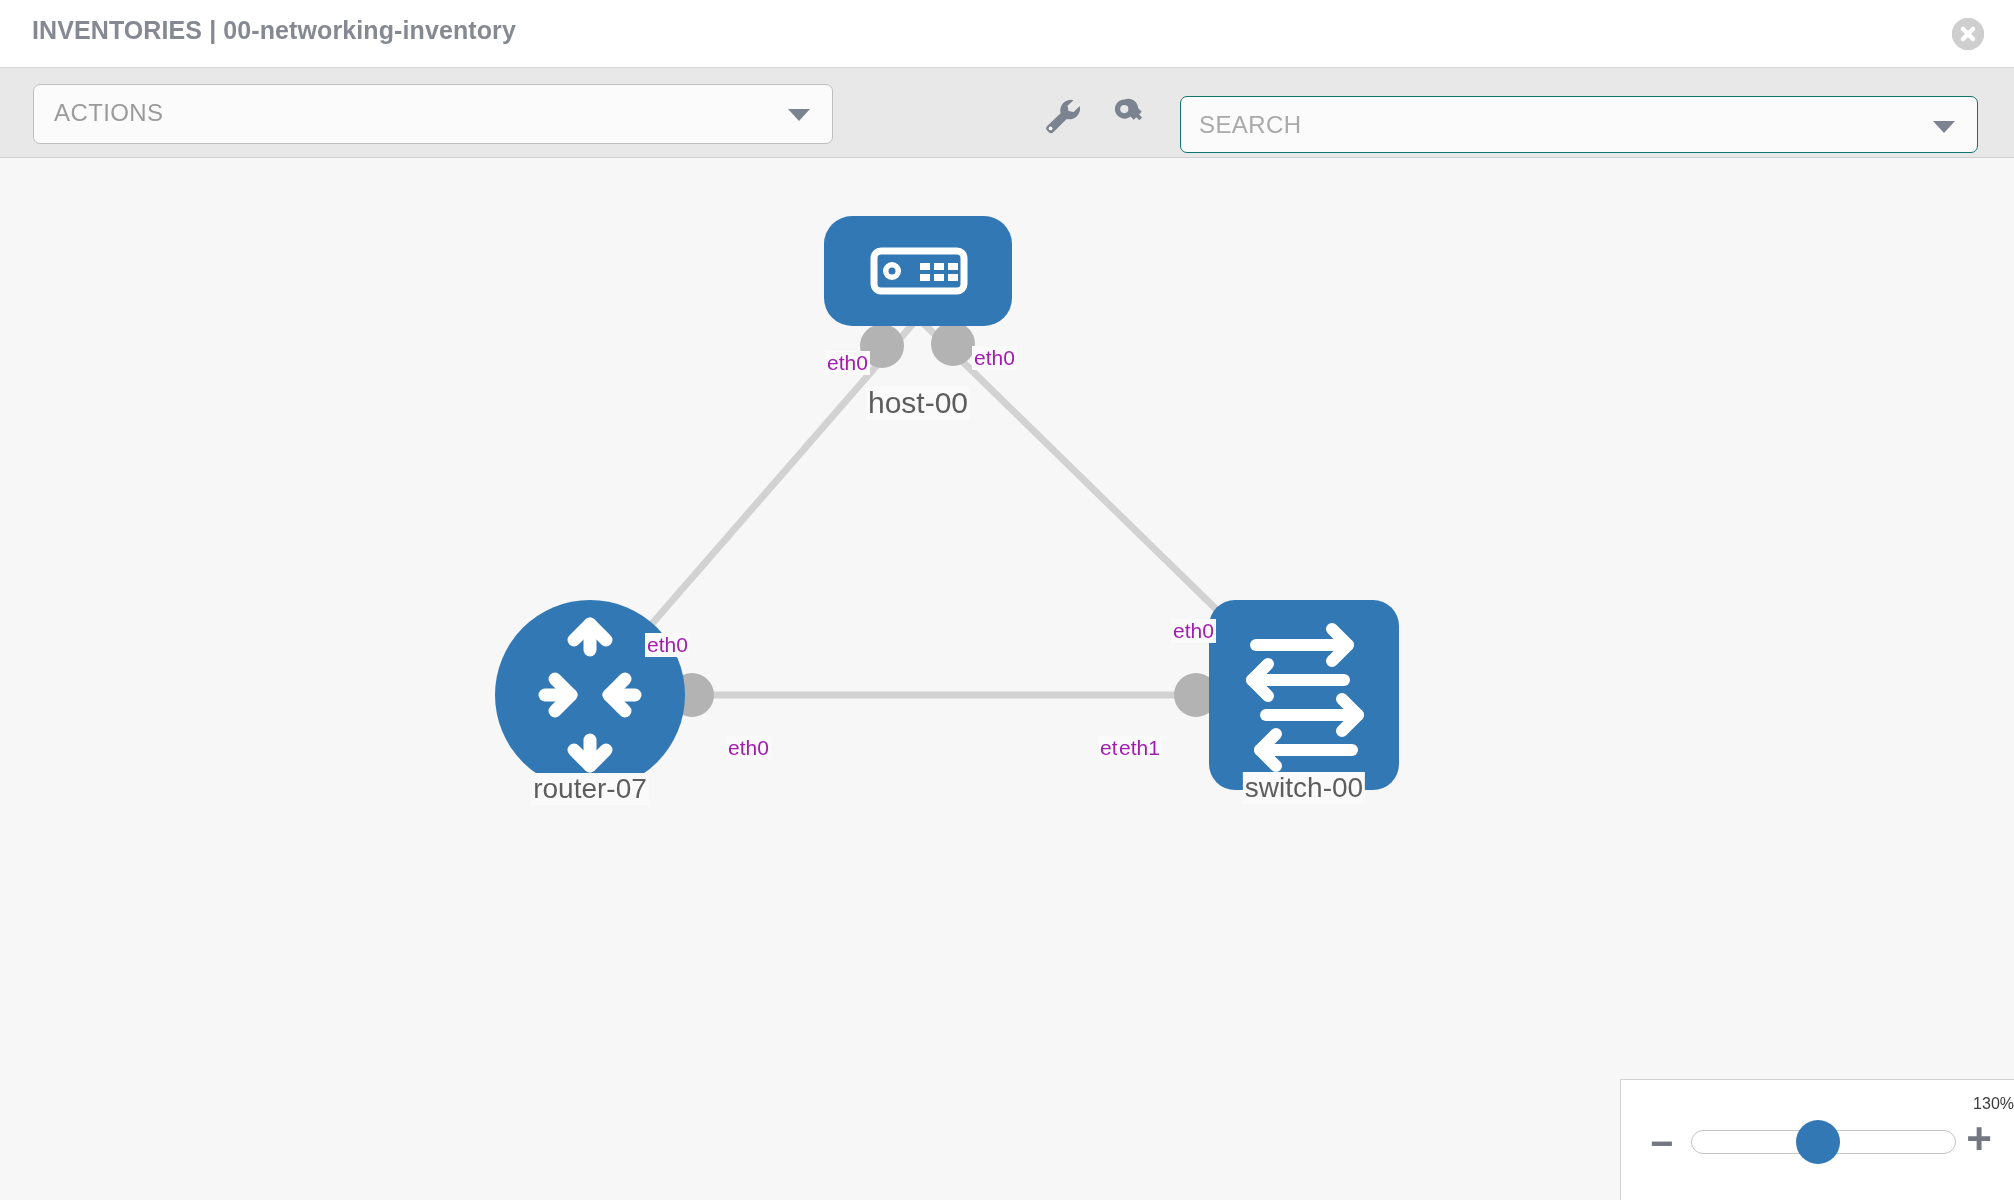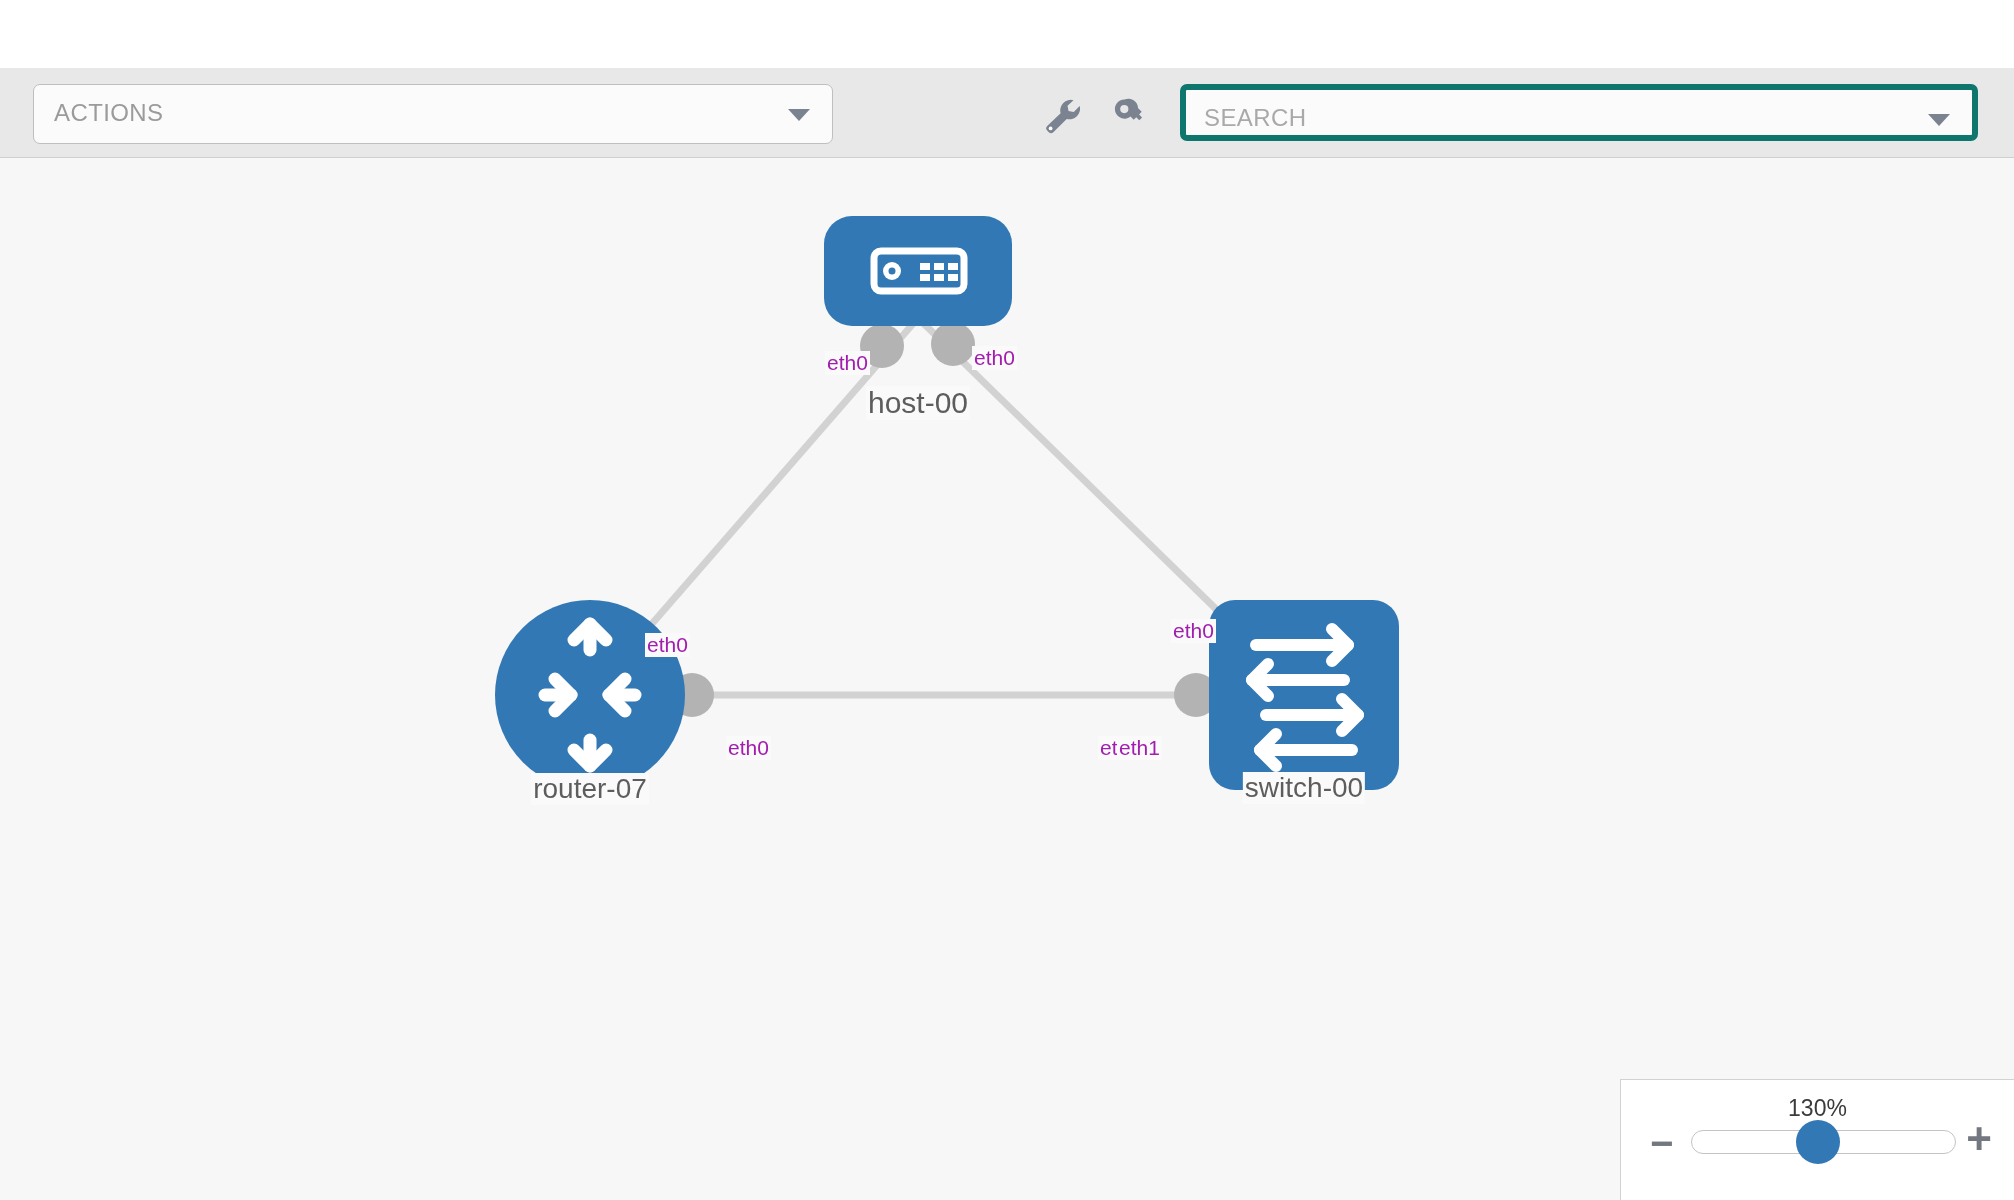--- a/index.html
+++ b/index.html
@@ -97,25 +97,25 @@
     width: 42px;
     height: 38px;
     cursor: pointer;
   }
   .tool-btn.wrench { left: 1040px; }
   .tool-btn.key    { left: 1110px; }
 
   .search-box {
     position: absolute;
     left: 1180px;
-    top: 16px;
+    top: 28px;
     width: 798px;
     height: 57px;
     background: #fbfbfb;
-    border: 6px solid #0f766e;
+    border: 1px solid #0f766e;
     border-radius: 7px;
     box-sizing: border-box;
     cursor: text;
   }
   .search-placeholder {
     position: absolute;
     left: 18px;
     top: 14px;
     font-size: 24px;
     color: #a9a9a9;
@@ -167,22 +167,22 @@
     background: #ffffff;
     border: 1px solid #d2d2d2;
     border-right: none;
     border-bottom: none;
     box-sizing: border-box;
   }
   .zoom-percent {
     position: absolute;
     left: 0; right: 0;
     top: 15px;
-    text-align: center;
-    font-size: 23px;
+    text-align: right;
+    font-size: 16px;
     color: #3b3b3b;
   }
   .zoom-minus, .zoom-plus {
     position: absolute;
     top: 48px;
     color: #737880;
     font-size: 40px;
     line-height: 30px;
     font-weight: bold;
     cursor: pointer;
@@ -211,20 +211,29 @@
     border-radius: 50%;
     background: #3178b5;
     cursor: grab;
   }
 </style>
 </head>
 <body>
 
 <div id="app">
 
+  <div class="header">
+    <div class="header-title">INVENTORIES | 00-networking-inventory</div>
+    <div class="close-icon">
+      <svg width="32" height="32" viewBox="0 0 32 32" aria-hidden="true">
+        <circle cx="16" cy="16" r="16" fill="#cfcfcf"></circle>
+        <path d="M11 11 L21 21 M21 11 L11 21" stroke="#ffffff" stroke-width="4.5" stroke-linecap="round"></path>
+      </svg>
+    </div>
+  </div>
 
   <div class="toolbar">
 
     <div class="actions-select">
       <span class="actions-label">ACTIONS</span>
       <span class="caret"></span>
     </div>
 
     <div class="tool-btn wrench">
       <svg width="42" height="38" viewBox="0 0 42 38" aria-hidden="true">

